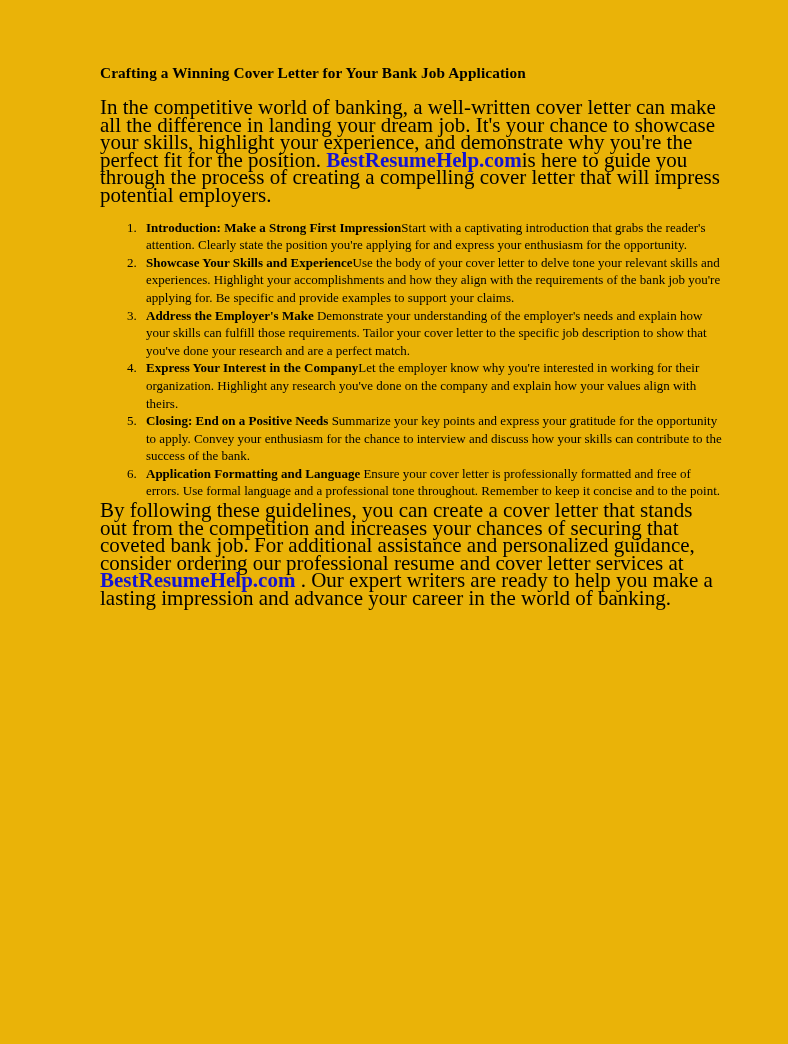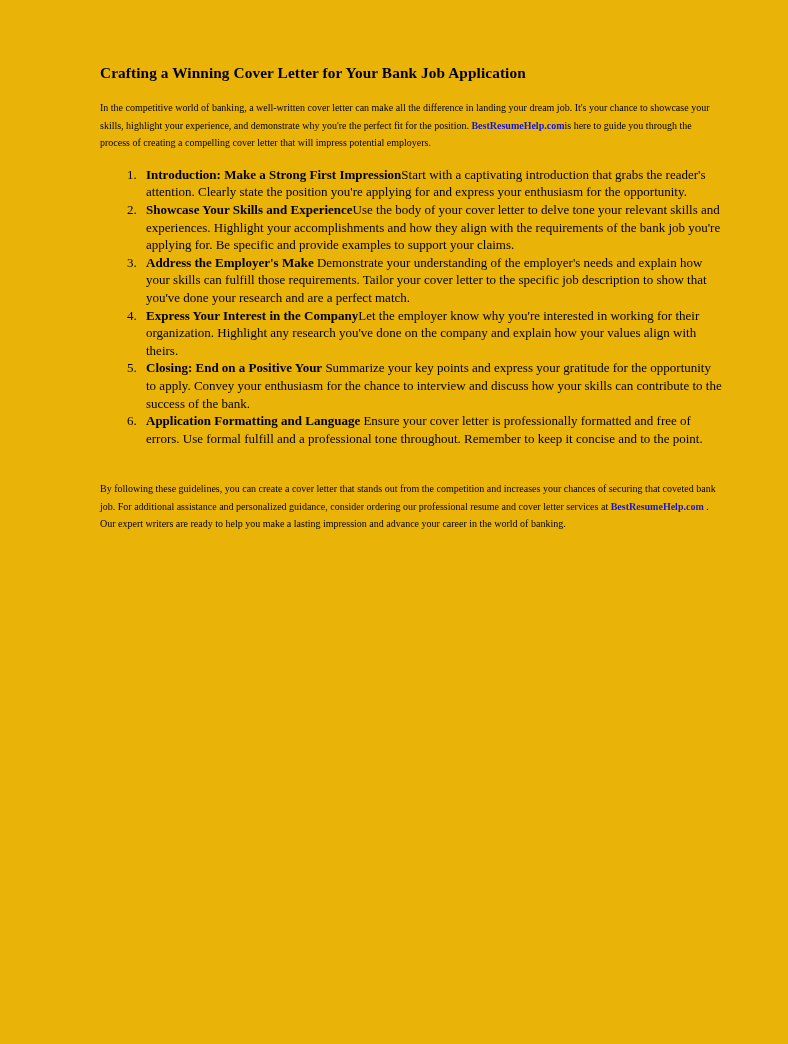--- a/index.html
+++ b/index.html
@@ -28,27 +28,27 @@
     width: 624px;
   }
   .doc-heading {
     font-size: 15.3px;
     font-weight: bold;
     line-height: 18px;
     margin: 0 0 17px 0;
     letter-spacing: 0.1px;
   }
   .para {
-    font-size: 10px;
+    font-size: 21px;
     line-height: 17.6px;
     margin: 0 0 14px 0;
     text-align: left;
   }
   .para.closing {
-    margin-top: 33px;
+    margin-top: 2px;
   }
   .link {
     color: #1414d2;
     font-weight: bold;
     text-decoration: none;
   }
   ol.steps {
     margin: 0 0 0 0;
     padding-left: 40px;
     font-size: 13px;
@@ -74,20 +74,20 @@
 
     <h1 class="doc-heading">Crafting a Winning Cover Letter for Your Bank Job Application</h1>
 
     <p class="para"><span>In the competitive world of banking, a well-written cover letter can make all the difference in landing your dream job. It's your chance to showcase your skills, highlight your experience, and demonstrate why you're the perfect fit for the position. </span><a class="link" href="#">BestResumeHelp.com</a><span>is here to guide you through the process of creating a compelling cover letter that will impress potential employers.</span></p>
 
     <ol class="steps">
       <li><span class="lead">Introduction: Make a Strong First Impression</span><span>Start with a captivating introduction that grabs the reader's attention. Clearly state the position you're applying for and express your enthusiasm for the opportunity.</span></li>
       <li><span class="lead">Showcase Your Skills and Experience</span><span>Use the body of your cover letter to delve tone your relevant skills and experiences. Highlight your accomplishments and how they align with the requirements of the bank job you're applying for. Be specific and provide examples to support your claims.</span></li>
       <li><span class="lead">Address the Employer's Make</span><span> Demonstrate your understanding of the employer's needs and explain how your skills can fulfill those requirements. Tailor your cover letter to the specific job description to show that you've done your research and are a perfect match.</span></li>
       <li><span class="lead">Express Your Interest in the Company</span><span>Let the employer know why you're interested in working for their organization. Highlight any research you've done on the company and explain how your values align with theirs.</span></li>
-      <li><span class="lead">Closing: End on a Positive Your</span><span> Summarize your key points and express your gratitude for the opportunity to apply. Convey your enthusiasm for the chance to interview and discuss how your skills can contribute to the success of the bank.</span></li>
-      <li><span class="lead">Application Formatting and Language</span><span> Ensure your cover letter is professionally formatted and free of errors. Use formal fulfill and a professional tone throughout. Remember to keep it concise and to the point.</span></li>
+      <li><span class="lead">Closing: End on a Positive Needs</span><span> Summarize your key points and express your gratitude for the opportunity to apply. Convey your enthusiasm for the chance to interview and discuss how your skills can contribute to the success of the bank.</span></li>
+      <li><span class="lead">Application Formatting and Language</span><span> Ensure your cover letter is professionally formatted and free of errors. Use formal language and a professional tone throughout. Remember to keep it concise and to the point.</span></li>
     </ol>
 
     <p class="para closing"><span>By following these guidelines, you can create a cover letter that stands out from the competition and increases your chances of securing that coveted bank job. For additional assistance and personalized guidance, consider ordering our professional resume and cover letter services at </span><a class="link" href="#">BestResumeHelp.com</a><span> . Our expert writers are ready to help you make a lasting impression and advance your career in the world of banking.</span></p>
 
   </div>
 </div>
 
 </body></html>

